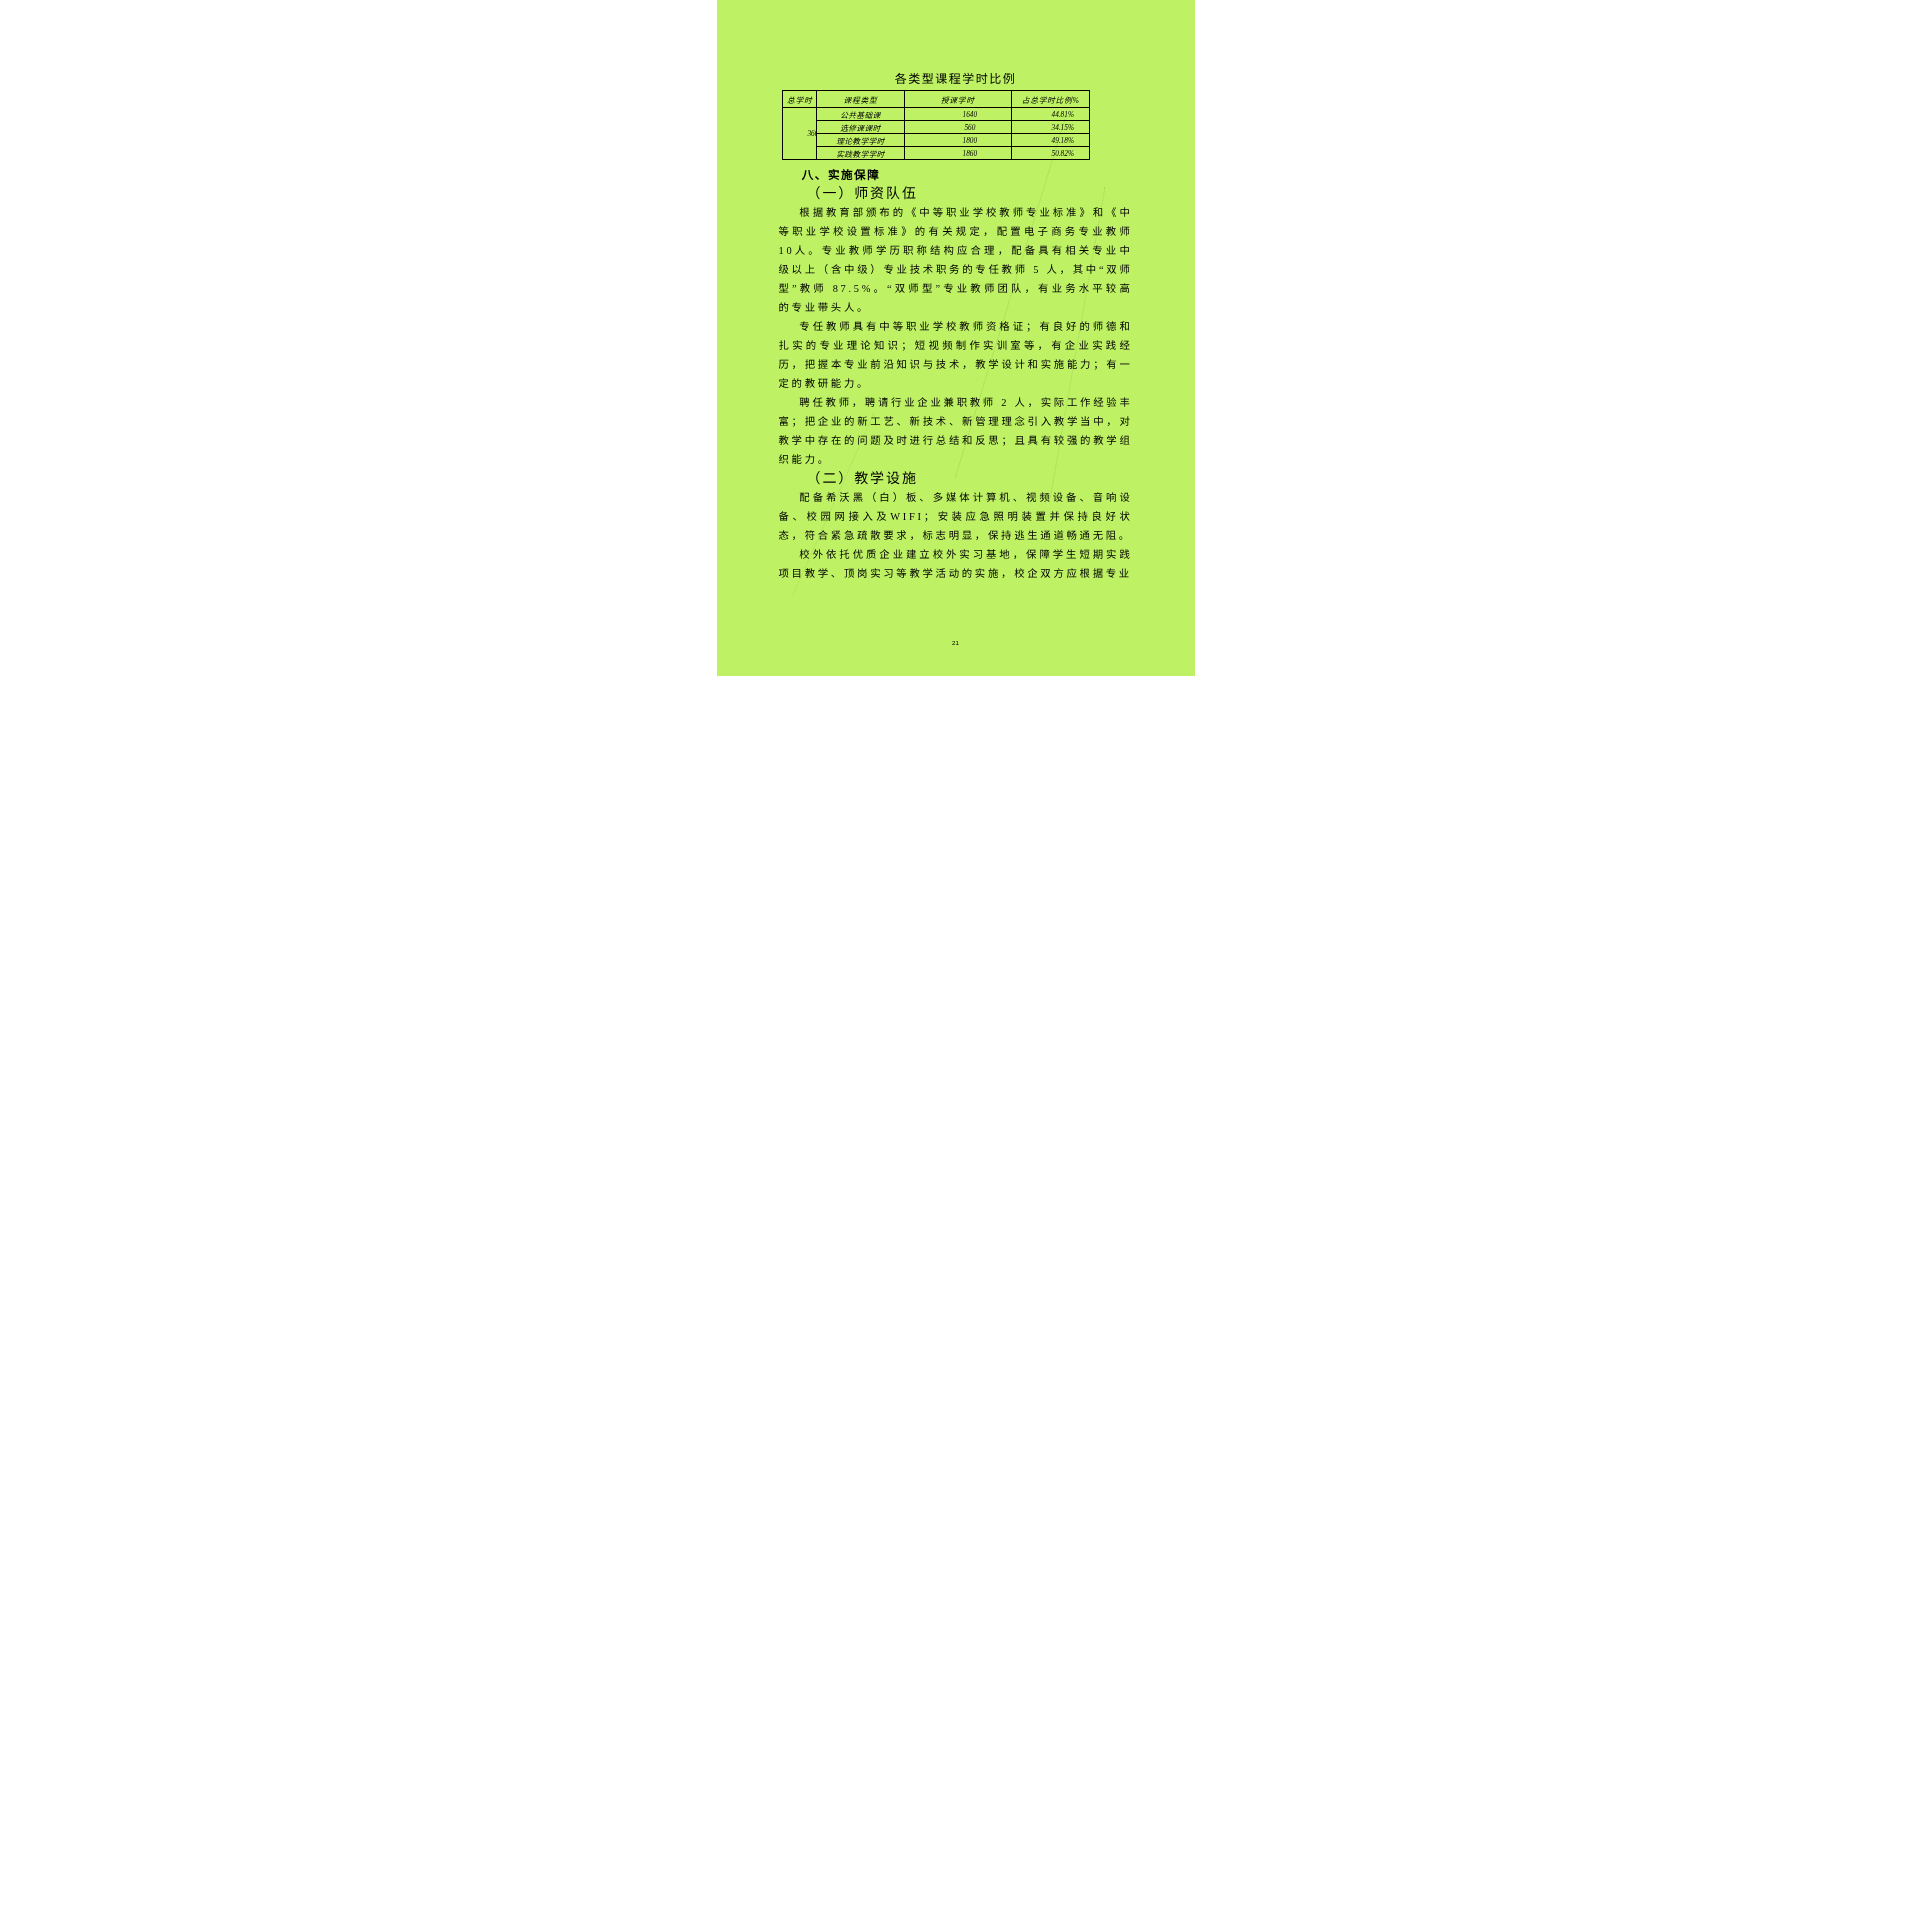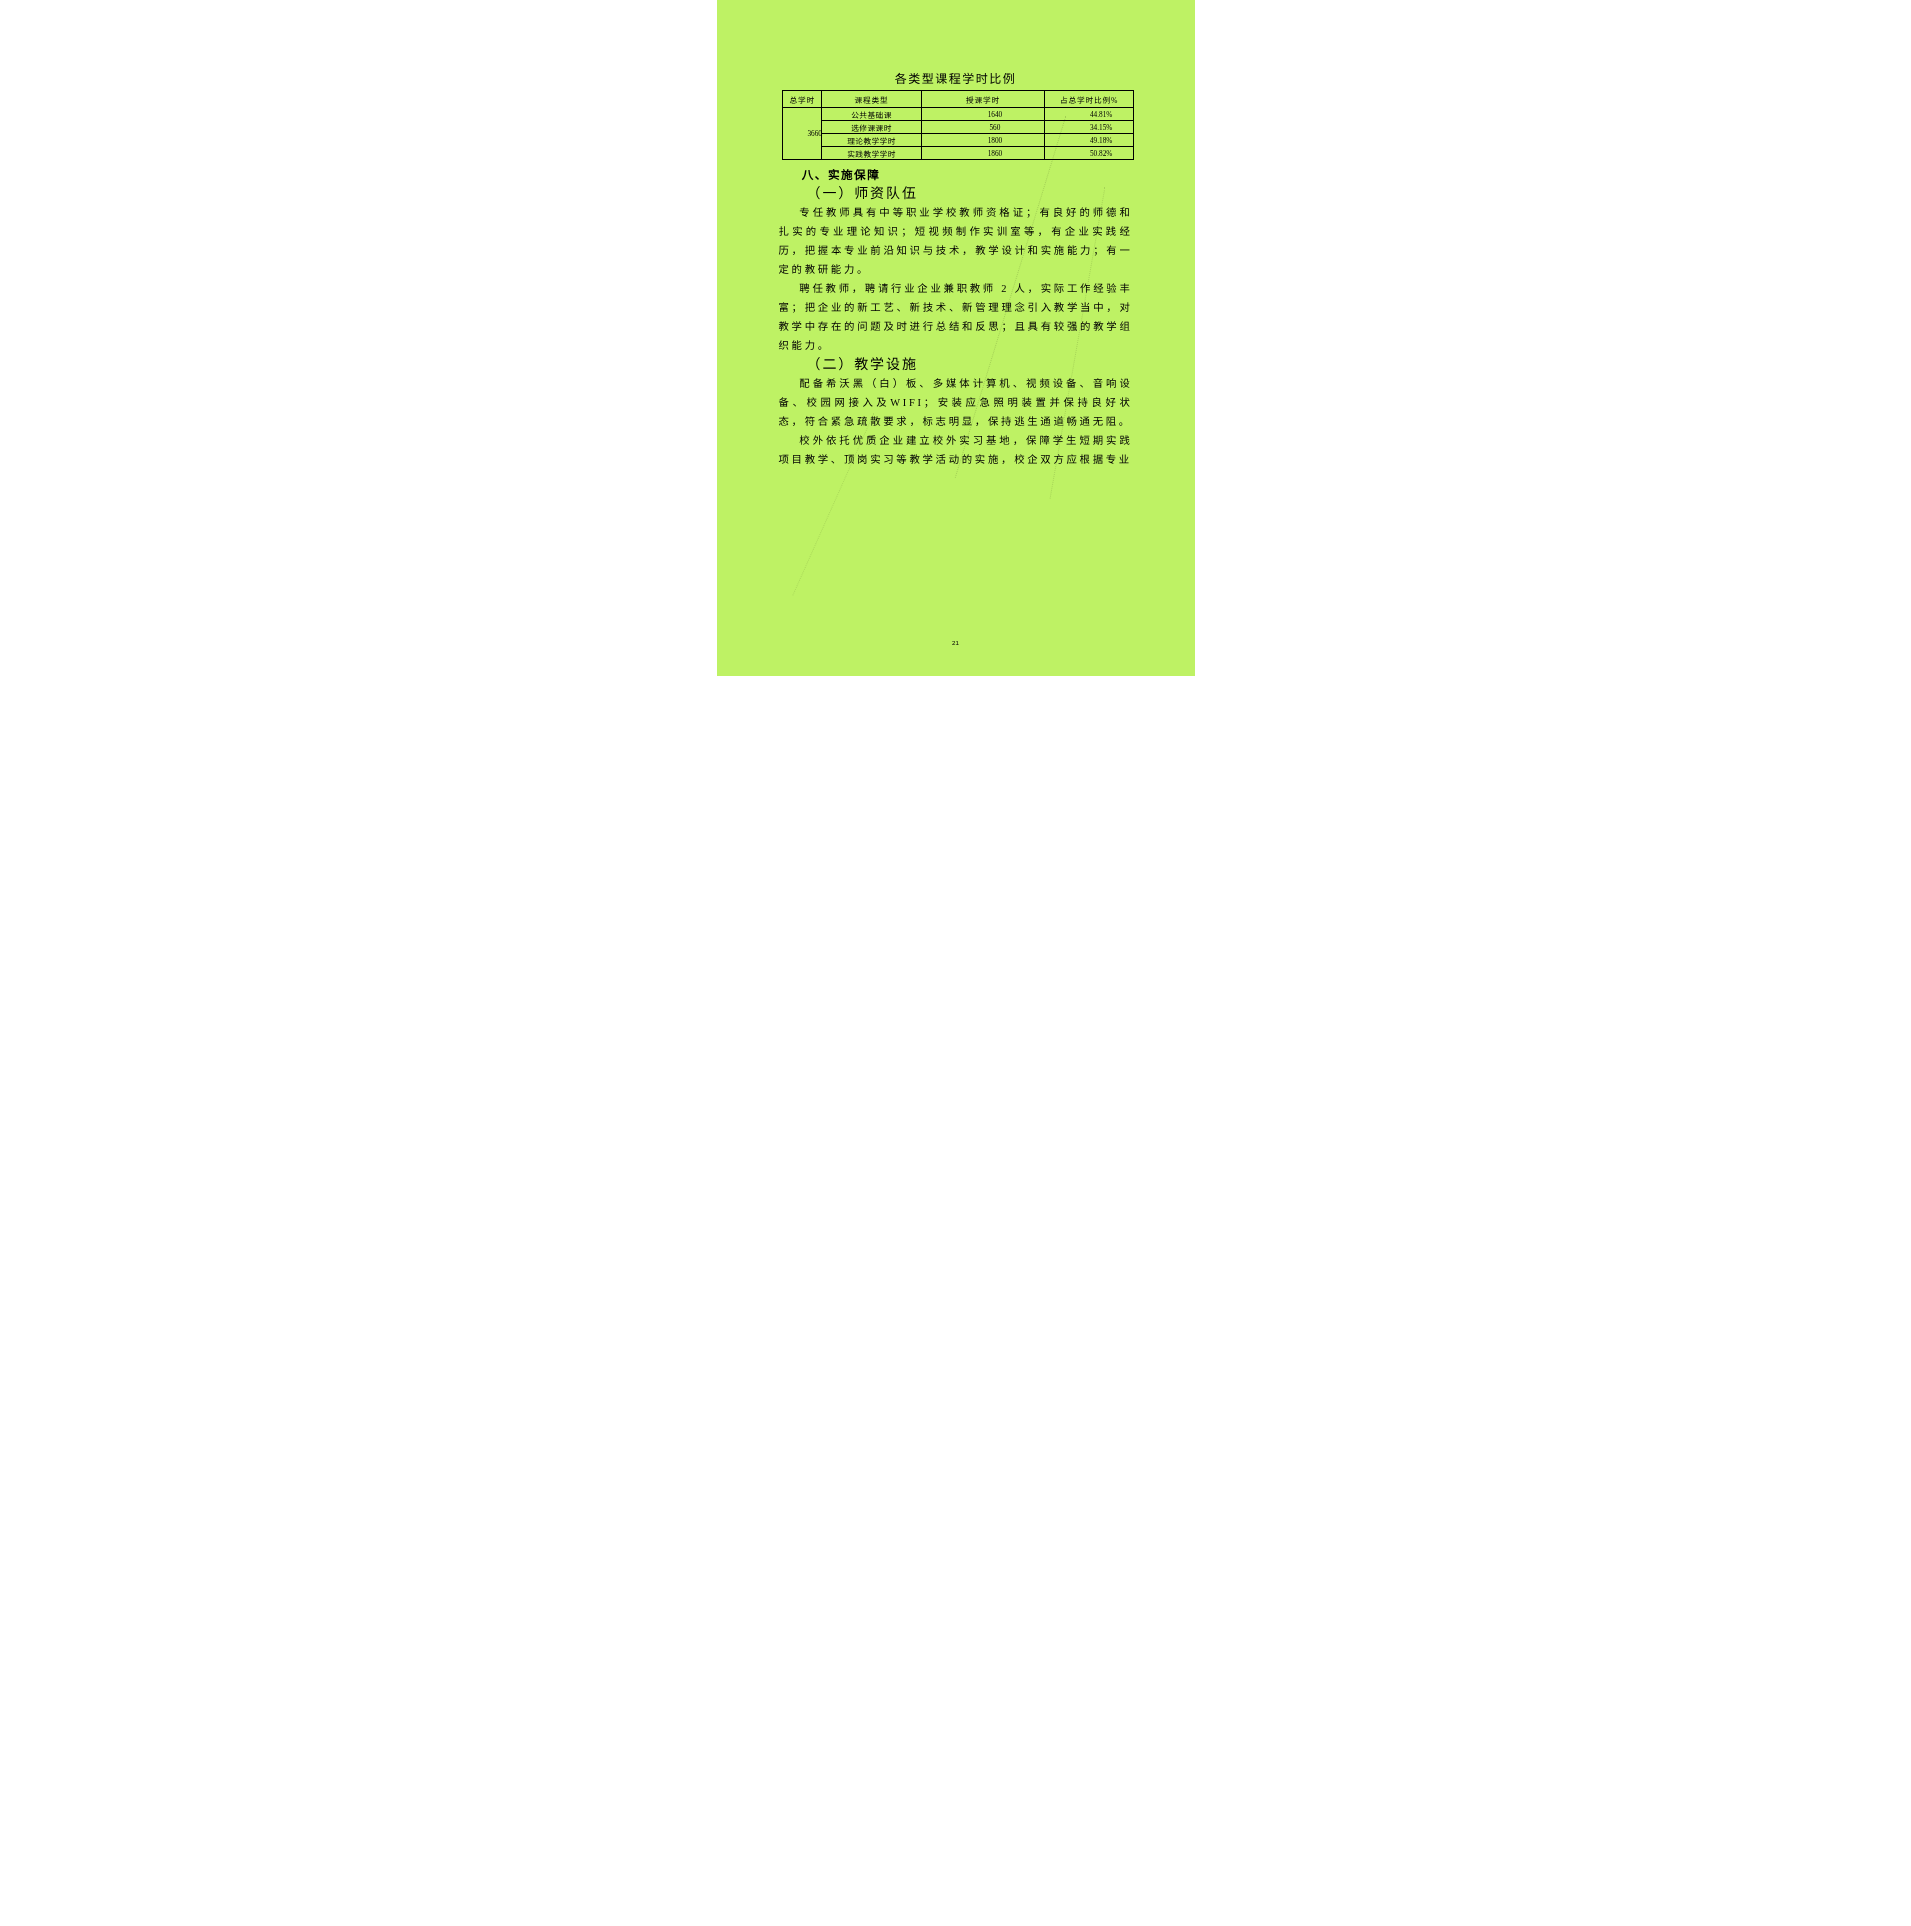--- a/index.html
+++ b/index.html
@@ -27,25 +27,26 @@
     margin: 0 0 2.7px 0;
     text-align: center;
     font-size: 12px;
     font-weight: 400;
     letter-spacing: 1.5px;
     line-height: 15.4px;
   }
   table.hours-table {
     border-collapse: collapse;
     table-layout: fixed;
-    width: 352px;
+    width: 308px;
     margin-left: 3.9px;
     border: 0.8px solid #000;
     border-top-width: 1.9px;
     border-bottom-width: 1.5px;
+    font-style: italic;
   }
   table.hours-table th,
   table.hours-table td {
     border-left: 0.4px solid #000;
     border-right: 0.4px solid #000;
     border-top: 0.8px solid #000;
     border-bottom: 0.8px solid #000;
     text-align: center;
     vertical-align: middle;
     padding: 0;
@@ -185,20 +186,21 @@
           <td class="num">1860</td>
           <td class="num">50.82%</td>
         </tr>
       </tbody>
     </table>
 
     <h2 class="section-heading">八、实施保障</h2>
 
     <p class="subheading">（一）师资队伍</p>
 
+    <p class="body-para">根据教育部颁布的《中等职业学校教师专业标准》和《中等职业学校设置标准》的有关规定，配置电子商务专业教师10人。专业教师学历职称结构应合理，配备具有相关专业中级以上（含中级）专业技术职务的专任教师 5 人，其中“双师型”教师 87.5%。“双师型”专业教师团队，有业务水平较高的专业带头人。</p>
 
     <p class="body-para">专任教师具有中等职业学校教师资格证；有良好的师德和扎实的专业理论知识；短视频制作实训室等，有企业实践经历，把握本专业前沿知识与技术，教学设计和实施能力；有一定的教研能力。</p>
 
     <p class="body-para">聘任教师，聘请行业企业兼职教师 2 人，实际工作经验丰富；把企业的新工艺、新技术、新管理理念引入教学当中，对教学中存在的问题及时进行总结和反思；且具有较强的教学组织能力。</p>
 
     <p class="subheading">（二）教学设施</p>
 
     <p class="body-para">配备希沃黑（白）板、多媒体计算机、视频设备、音响设备、校园网接入及WIFI；安装应急照明装置并保持良好状态，符合紧急疏散要求，标志明显，保持逃生通道畅通无阻。</p>
 
 

